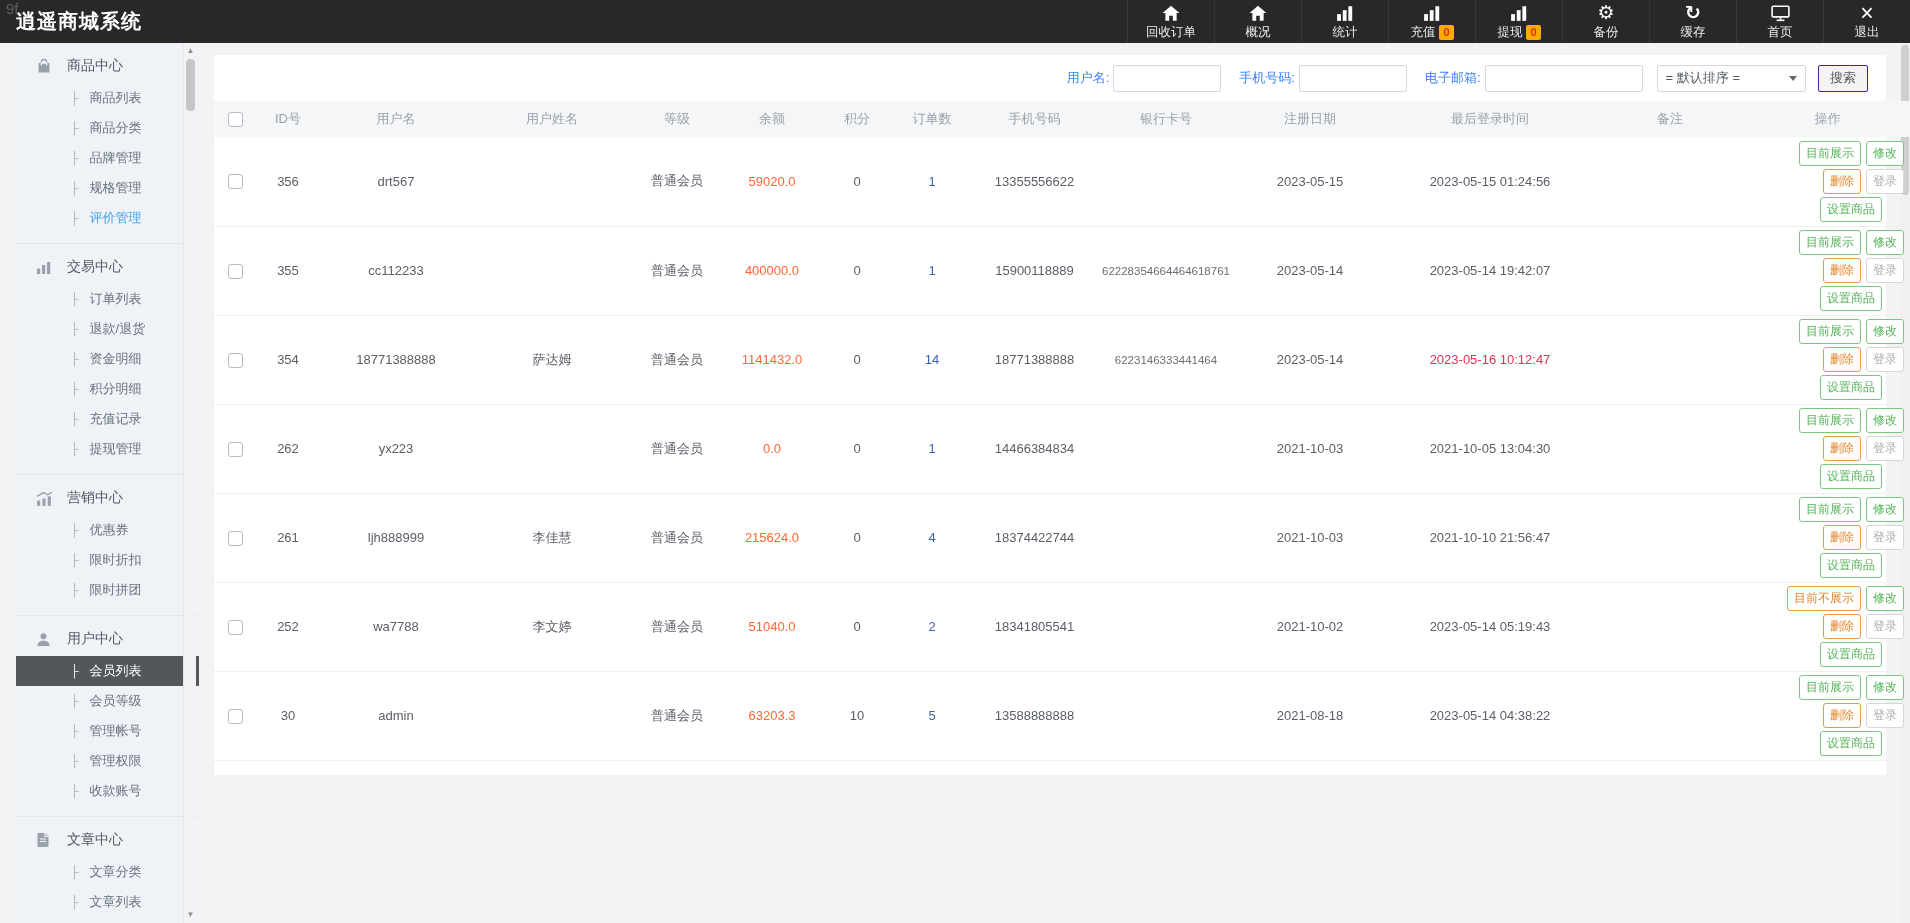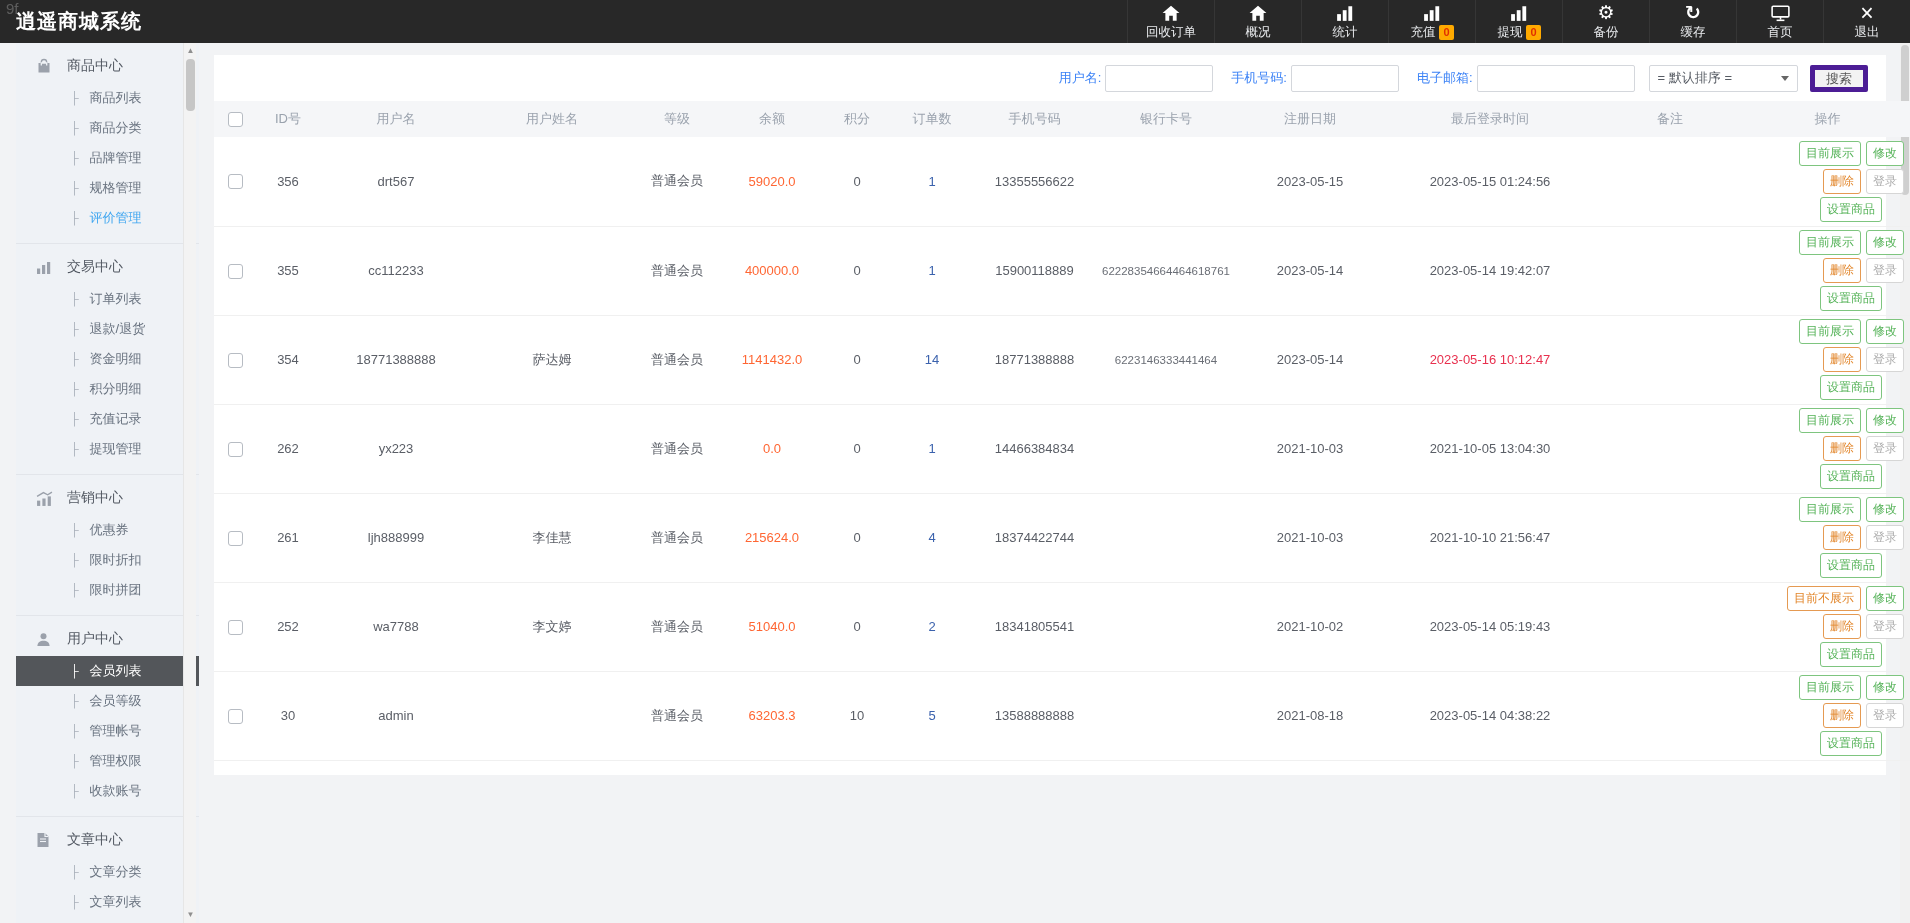--- a/index.html
+++ b/index.html
@@ -56,21 +56,21 @@
 
   .filterbar { display:flex; align-items:center; justify-content:flex-end; height:46px; padding-right:18px; }
   .f-label { color:#3b82f6; margin-left:18px; margin-right:4px; }
   .f-input { width:108px; height:27px; border:1px solid #d4d7dc; border-radius:2px; background:#fff; padding:0 6px;
     font-size:13px; color:#444; outline:none; }
   .f-input.wide { width:158px; }
   .f-select { display:flex; align-items:center; height:27px; border:1px solid #d4d7dc; border-radius:2px;
     padding:0 8px; margin-left:14px; color:#565b63; cursor:pointer; background:#fff;gap:40px; }
   .f-select .chev { width:0; height:0; border-left:4px solid transparent; border-right:4px solid transparent;
     border-top:5px solid #666; margin-left:9px; }
-  .search-btn { height:27px; margin-left:12px; padding:0 11px; border:5px solid #4c1d95; border-radius:2px;
+  .search-btn { height:27px; margin-left:12px; padding:0 11px; border:1px solid #4c1d95; border-radius:2px;
     background:#f3f3f3; color:#555; font-size:13px; cursor:pointer; }
 
   table.members { width:100%; border-collapse:collapse; table-layout:fixed; }
   thead th { background:#f5f6f8; height:36px; font-weight:normal; color:#9aa2ad; font-size:13px; }
   tbody td { height:89px; border-bottom:1px solid #f0f0f0; text-align:center; color:#5a5e66; }
   thead th { text-align:center; }
   td.c-bank { font-size:11.5px; color:#6a6e76; }
   td.c-balance { color:#ff6633; }
   td .order-link { color:#3b62ad; text-decoration:none; cursor:pointer; }
   td.c-login.red { color:#e8304e; }

